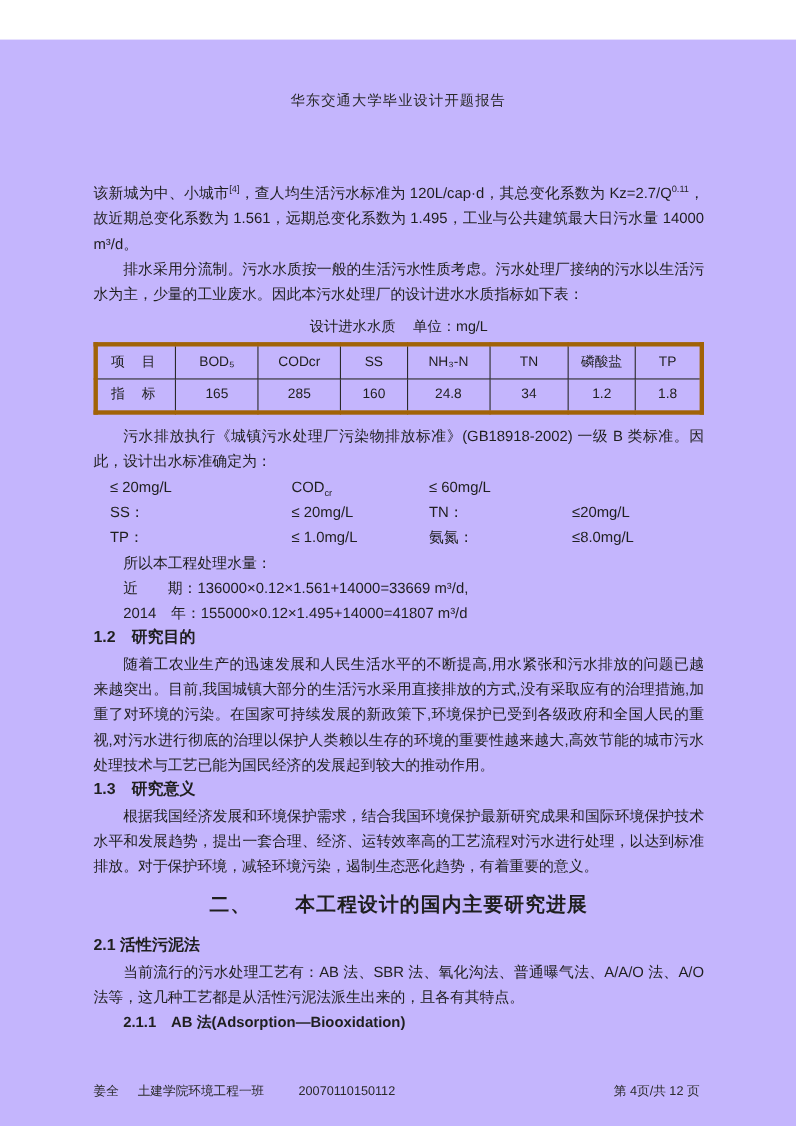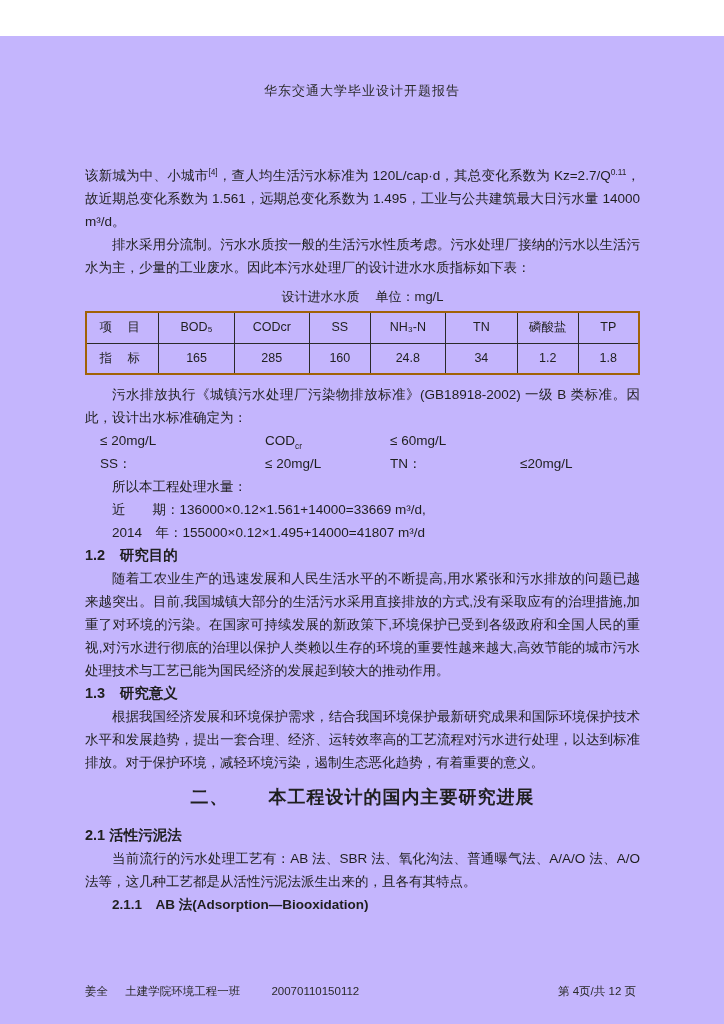--- a/index.html
+++ b/index.html
@@ -43,21 +43,21 @@
     border-collapse:collapse;
     table-layout:fixed;
     font-size:12.5px;
   }
   table.intake td {
     border:1px solid #2a2a2a;
     text-align:center;
     height:31px;
     padding:0 2px;
   }
-  table.intake { border:2px solid #a16207; }
+  table.intake { border:4px solid #a16207; }
   .label-cell { letter-spacing:6px; }
 
   .std-intro { margin-top:8px; }
   .std-row {
     display:grid;
     grid-template-columns:165px 125px 130px auto;
     padding-left:15px;
   }
   .h-num { font-weight:bold; font-size:14.5px; line-height:23px; }
   h2.chapter {
@@ -139,20 +139,26 @@
       <span>≤ 20mg/L</span>
       <span><span>COD</span><sub>cr</sub></span>
       <span>≤ 60mg/L</span>
     </div>
     <div class="std-row">
       <span>SS：</span>
       <span>≤ 20mg/L</span>
       <span>TN：</span>
       <span>≤20mg/L</span>
     </div>
+    <div class="std-row">
+      <span>TP：</span>
+      <span>≤ 1.0mg/L</span>
+      <span>氨氮：</span>
+      <span>≤8.0mg/L</span>
+    </div>
 
     <p class="para indent">所以本工程处理水量：</p>
     <p class="para indent">近　　期：136000×0.12×1.561+14000=33669 m³/d,</p>
     <p class="para indent">2014　年：155000×0.12×1.495+14000=41807 m³/d</p>
 
     <h3 class="h-num">1.2　研究目的</h3>
     <p class="para indent">随着工农业生产的迅速发展和人民生活水平的不断提高,用水紧张和污水排放的问题已越来越突出。目前,我国城镇大部分的生活污水采用直接排放的方式,没有采取应有的治理措施,加重了对环境的污染。在国家可持续发展的新政策下,环境保护已受到各级政府和全国人民的重视,对污水进行彻底的治理以保护人类赖以生存的环境的重要性越来越大,高效节能的城市污水处理技术与工艺已能为国民经济的发展起到较大的推动作用。</p>
 
     <h3 class="h-num">1.3　研究意义</h3>
     <p class="para indent">根据我国经济发展和环境保护需求，结合我国环境保护最新研究成果和国际环境保护技术水平和发展趋势，提出一套合理、经济、运转效率高的工艺流程对污水进行处理，以达到标准排放。对于保护环境，减轻环境污染，遏制生态恶化趋势，有着重要的意义。</p>

